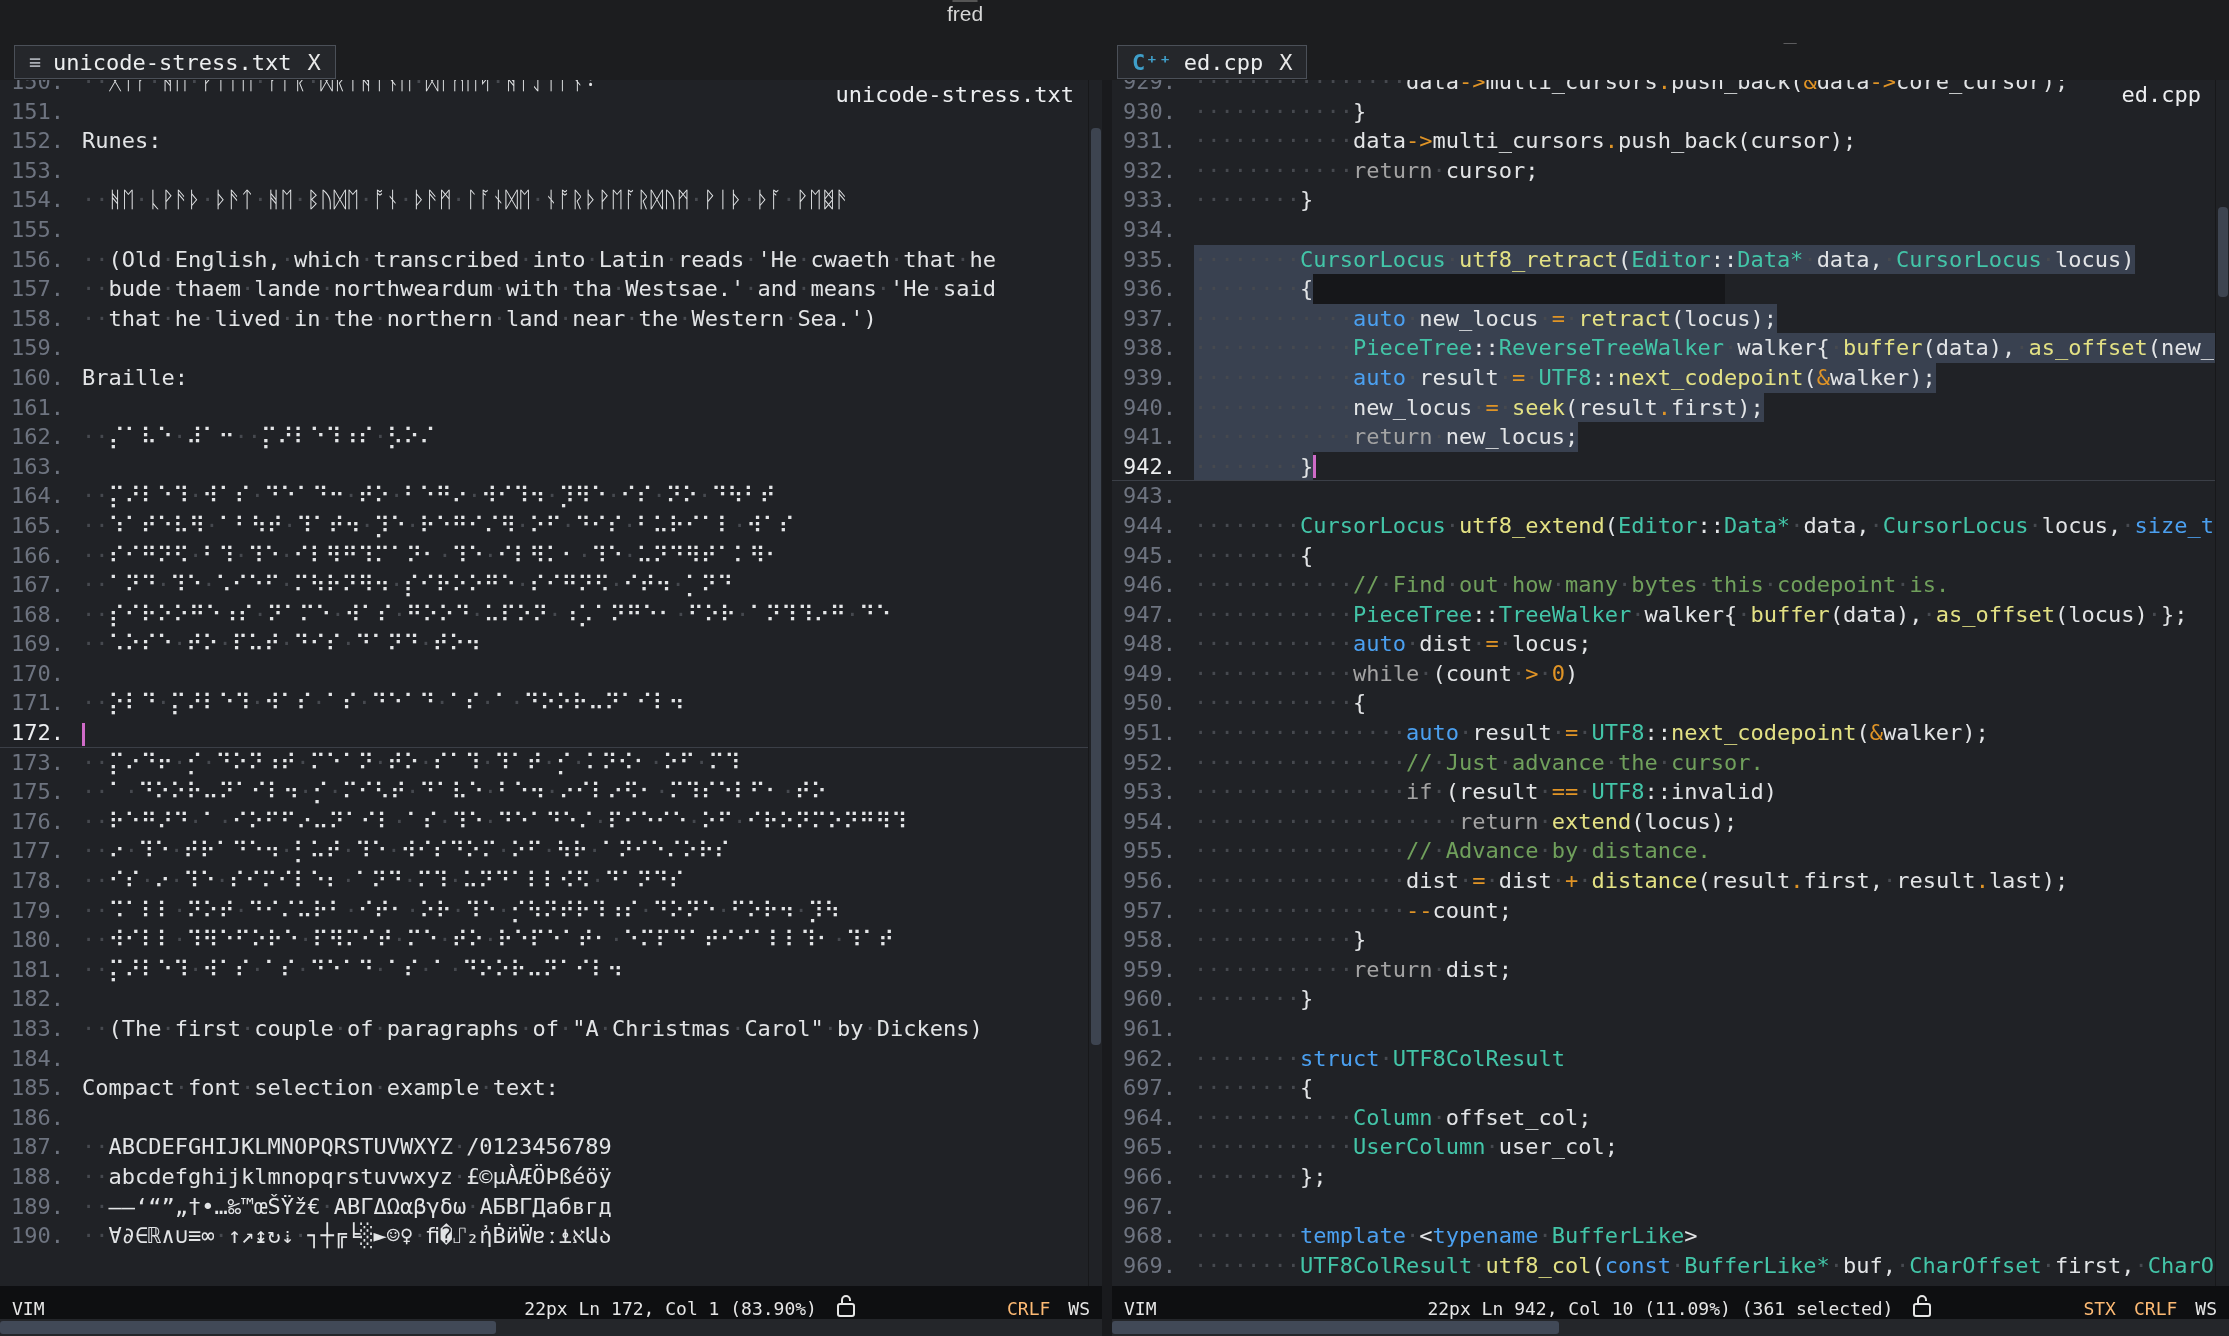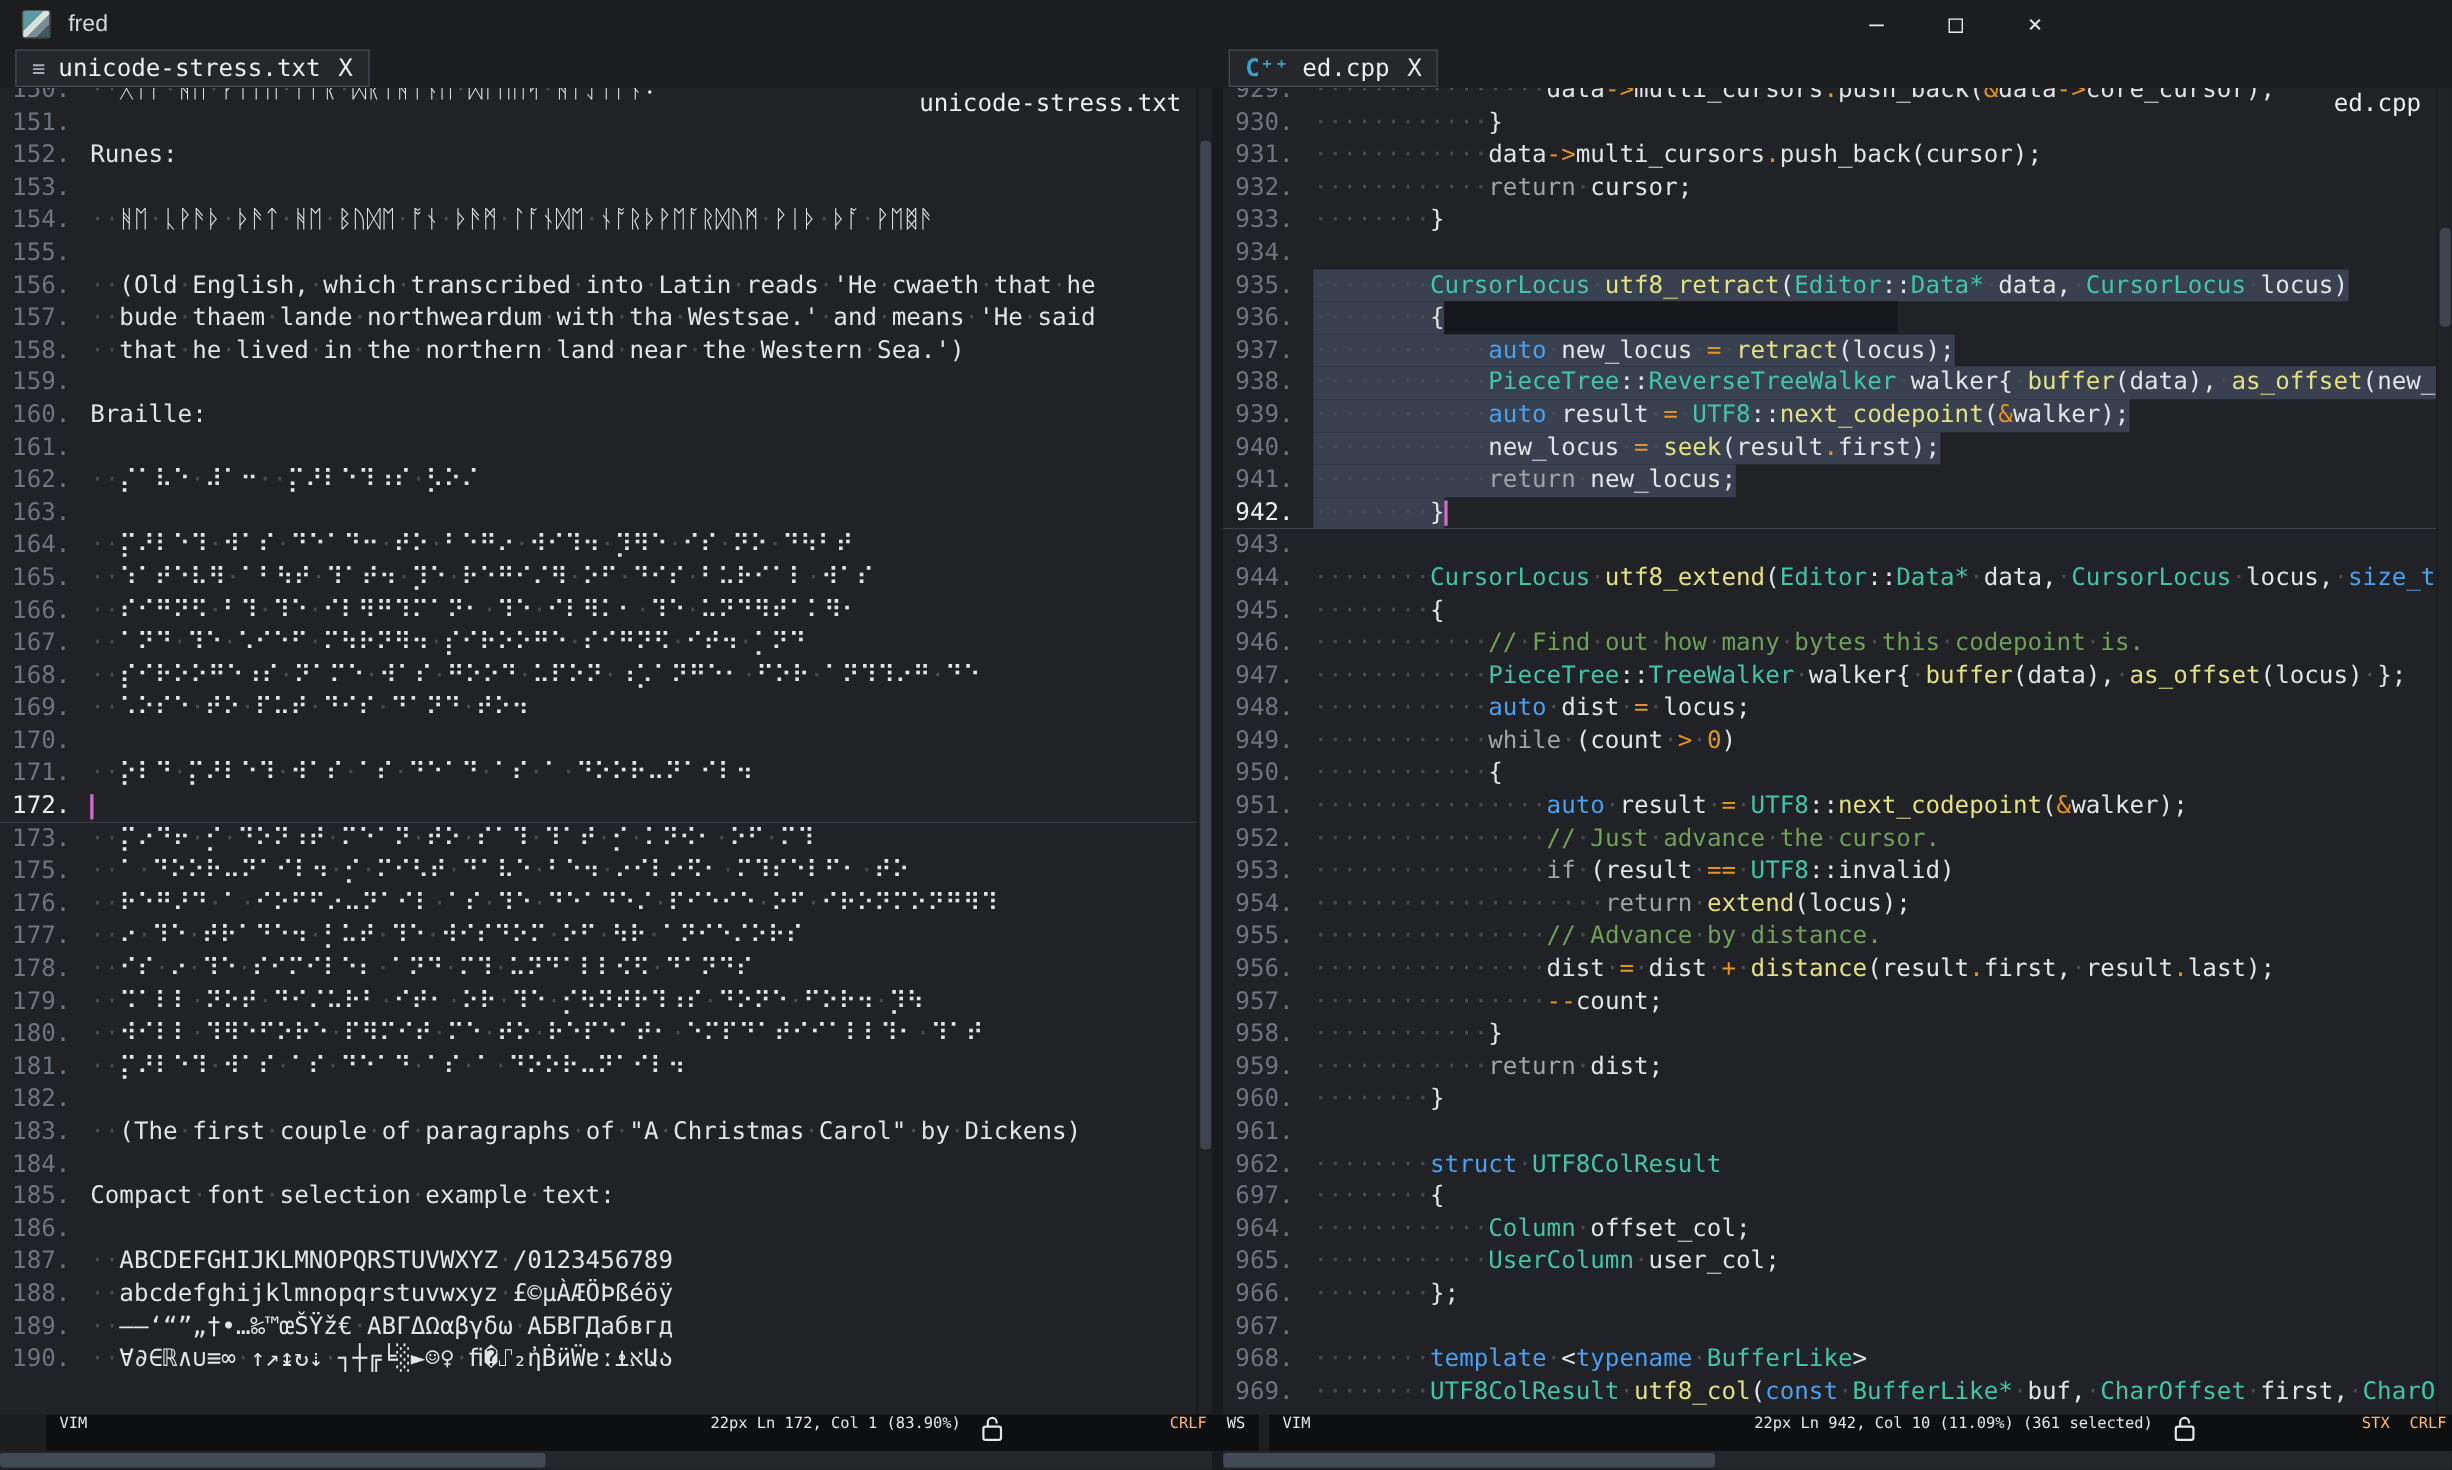--- a/index.html
+++ b/index.html
@@ -1,20 +1,20 @@
 <!DOCTYPE html>
 <html><head>
 <meta charset="utf-8">
 <style>
   html,body{margin:0;padding:0;background:#1c1d1f;width:2229px;height:1336px;overflow:hidden;}
   *{box-sizing:border-box;}
   body{font-family:"DejaVu Sans Mono",monospace;color:#e2e4e6;position:relative;}
 
   
-  #titlebar{position:absolute;left:4px;top:0;width:1882px;height:44px;background:#1c1d1f;display:flex;align-items:center;}
+  #titlebar{position:absolute;left:16px;top:0;width:1882px;height:44px;background:#1c1d1f;display:flex;align-items:center;flex-direction:column;}
   #app-icon{width:26px;height:26px;margin-left:16px;border-radius:3px;
     background:linear-gradient(135deg,#5b9aa0 0 38%,#d8e0e0 38% 55%,#7b8d92 55% 75%,#3e5a60 75%);
     border:1px solid #555;}
   #app-title{margin-left:16px;font-family:"Liberation Sans",sans-serif;font-size:21px;color:#d6d6d6;}
   #win-controls{margin-left:auto;display:flex;height:44px;}
   .win-btn{width:72px;height:44px;display:flex;align-items:center;justify-content:center;font-size:22px;color:#e8e8e8;}
 
   
   #tabrow{position:absolute;left:0;top:44px;width:2229px;height:36px;background:#1c1d1f;}
   .tab{position:absolute;top:1px;height:34px;display:inline-flex;align-items:center;padding:0 14px;
@@ -50,22 +50,22 @@
   .f{color:#e3e184;}  
   .o{color:#e09426;}  
   .m{color:#70a05c;}  
   .dbox{flex:none;width:412px;align-self:stretch;background:#16171a;}
   .caret{display:inline-block;width:3px;height:23px;background:#cf6bc8;vertical-align:middle;}
   .caret.flexc{align-self:center;}
 
   .overlay-name{position:absolute;top:2px;right:14px;color:#eceef0;font-size:22px;z-index:5;}
 
   
-  .status{position:absolute;top:1286px;height:33px;background:#0e0f11;display:flex;align-items:flex-start;
-          font-size:14px;color:#e6e6e6;padding:0 12px;margin-left:42px;}
+  .status{position:absolute;top:1286px;height:33px;background:#0e0f11;display:flex;align-items:flex-end;
+          font-size:18px;color:#e6e6e6;padding:0 12px;}
   #status-left{left:0;width:1102px;}
   #status-right{left:1112px;width:1117px;}
   .pos{margin-left:auto;}
   .lock{margin-left:18px;display:flex;align-items:center;}
   .eolgrp{margin-left:150px;display:flex;gap:18px;}
   .grn{color:#fdba74;}
 
   
   .hscroll{position:absolute;top:1319px;height:17px;background:#24262a;}
   #hscroll-left{left:0;width:1102px;}

